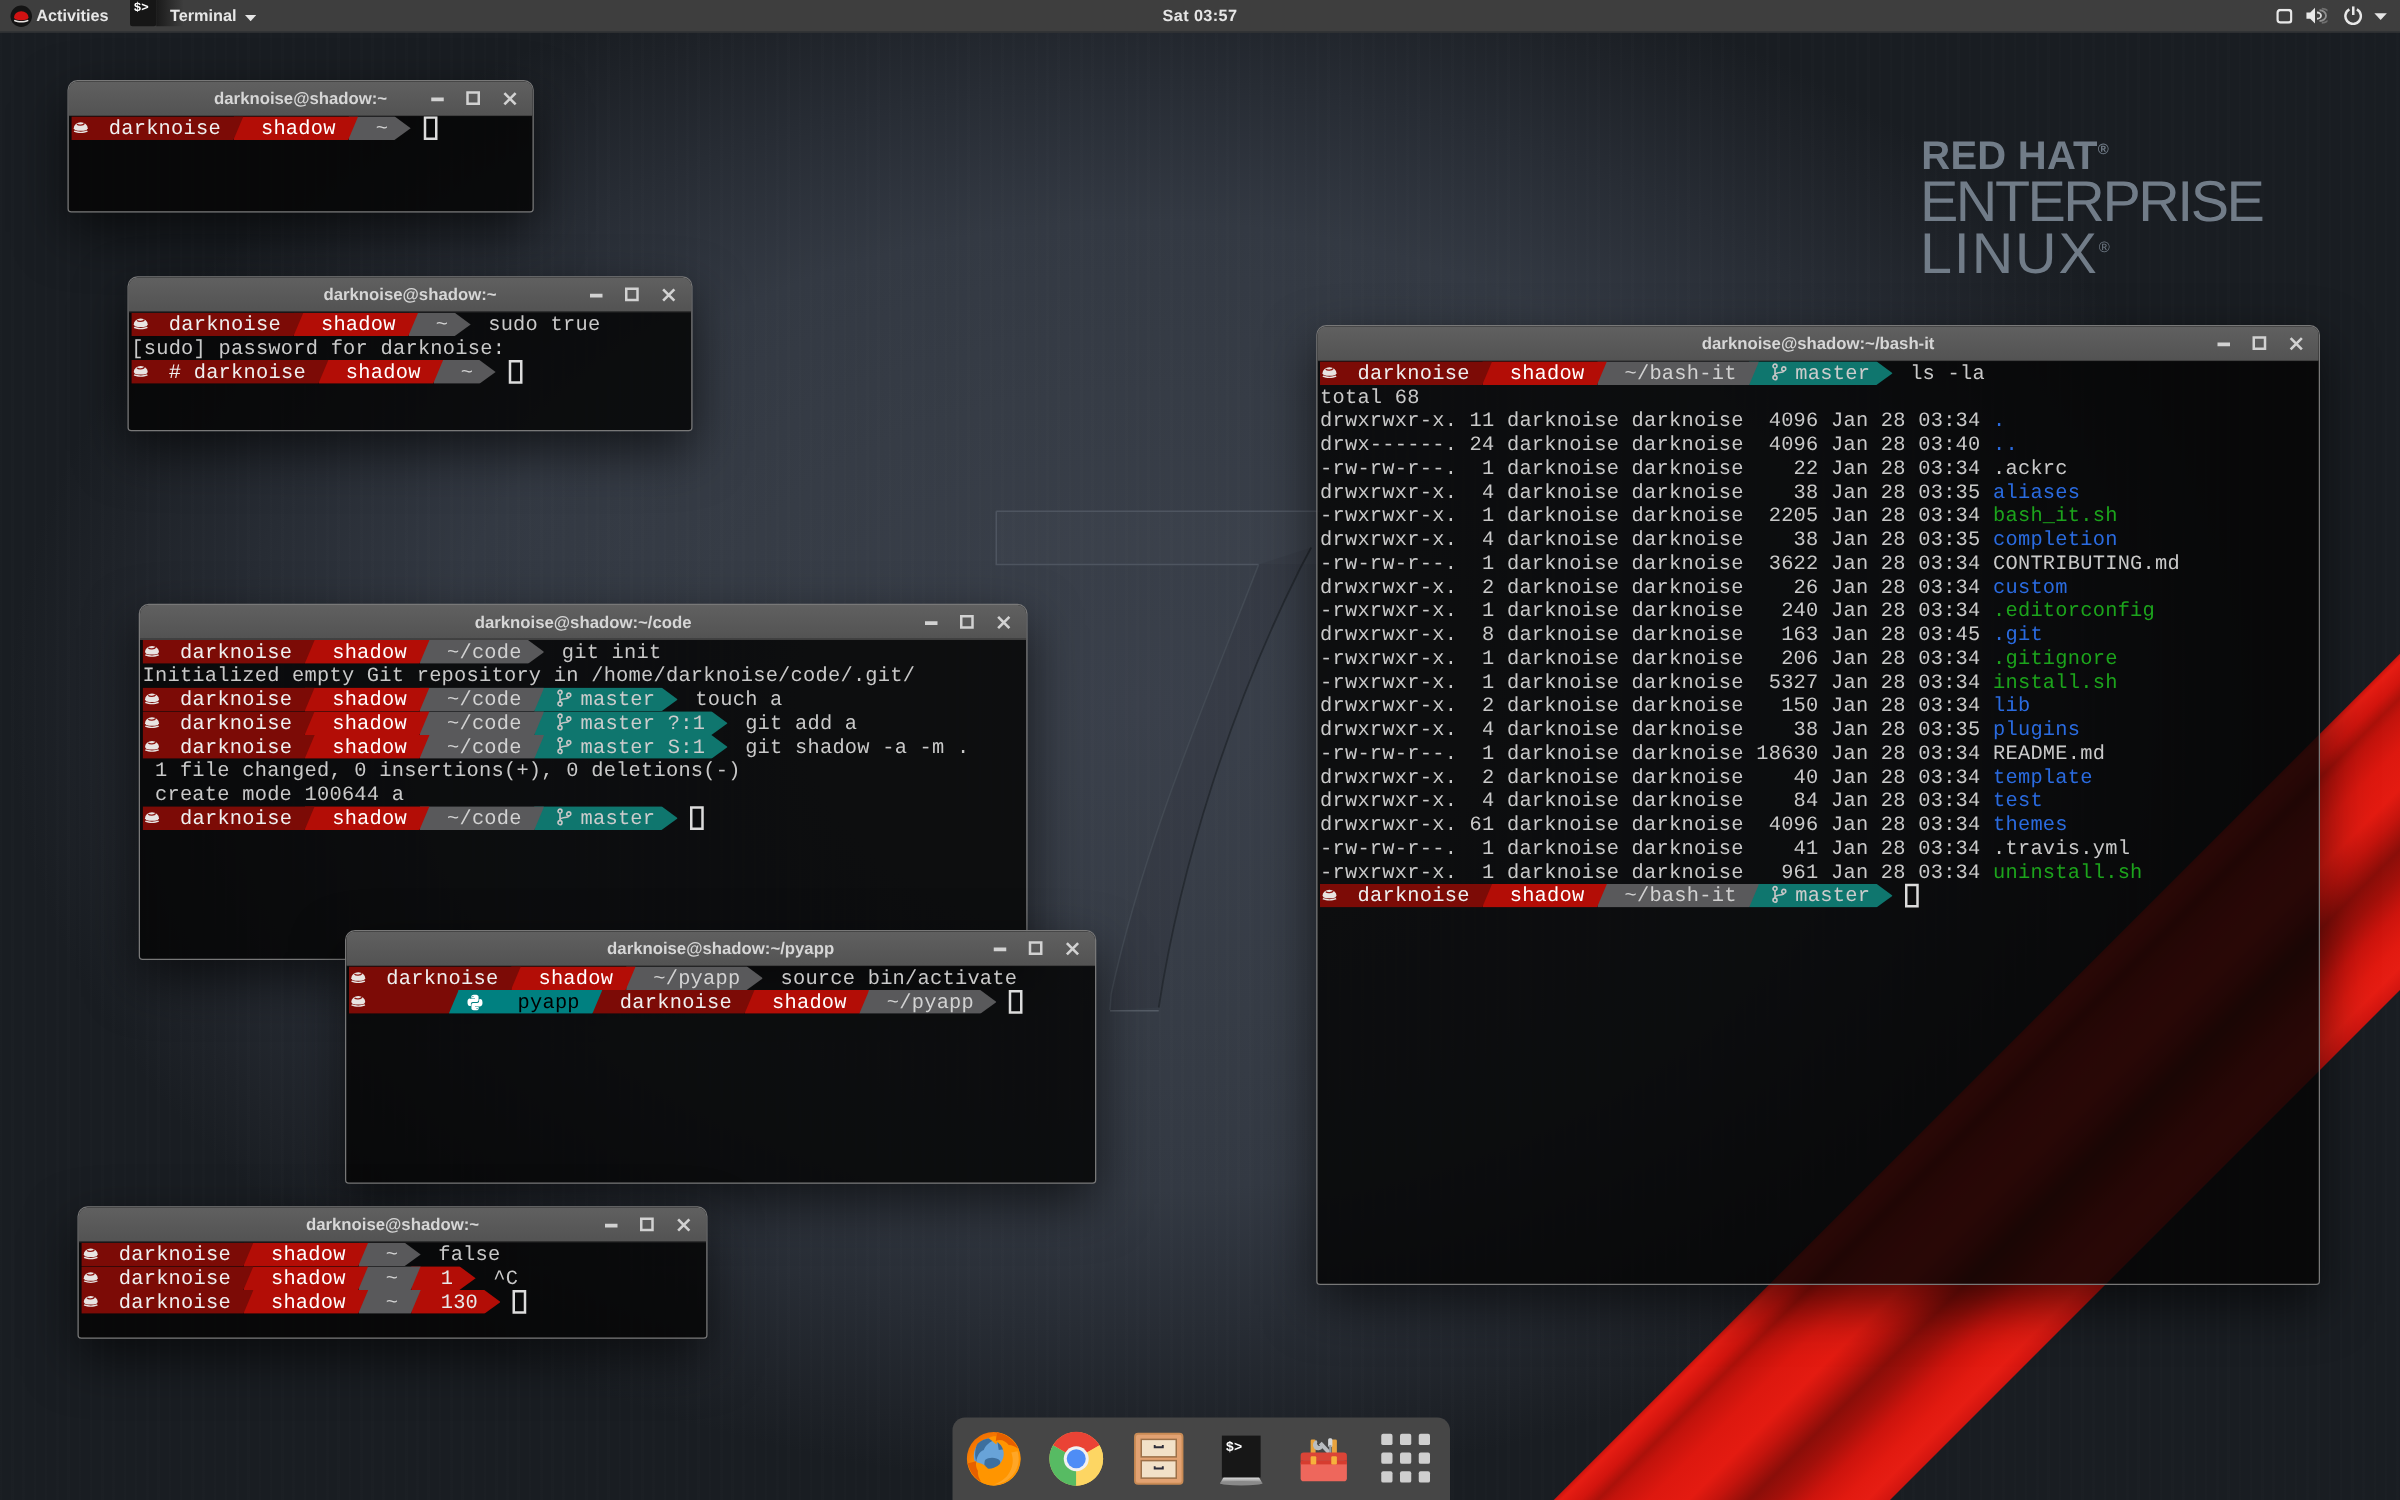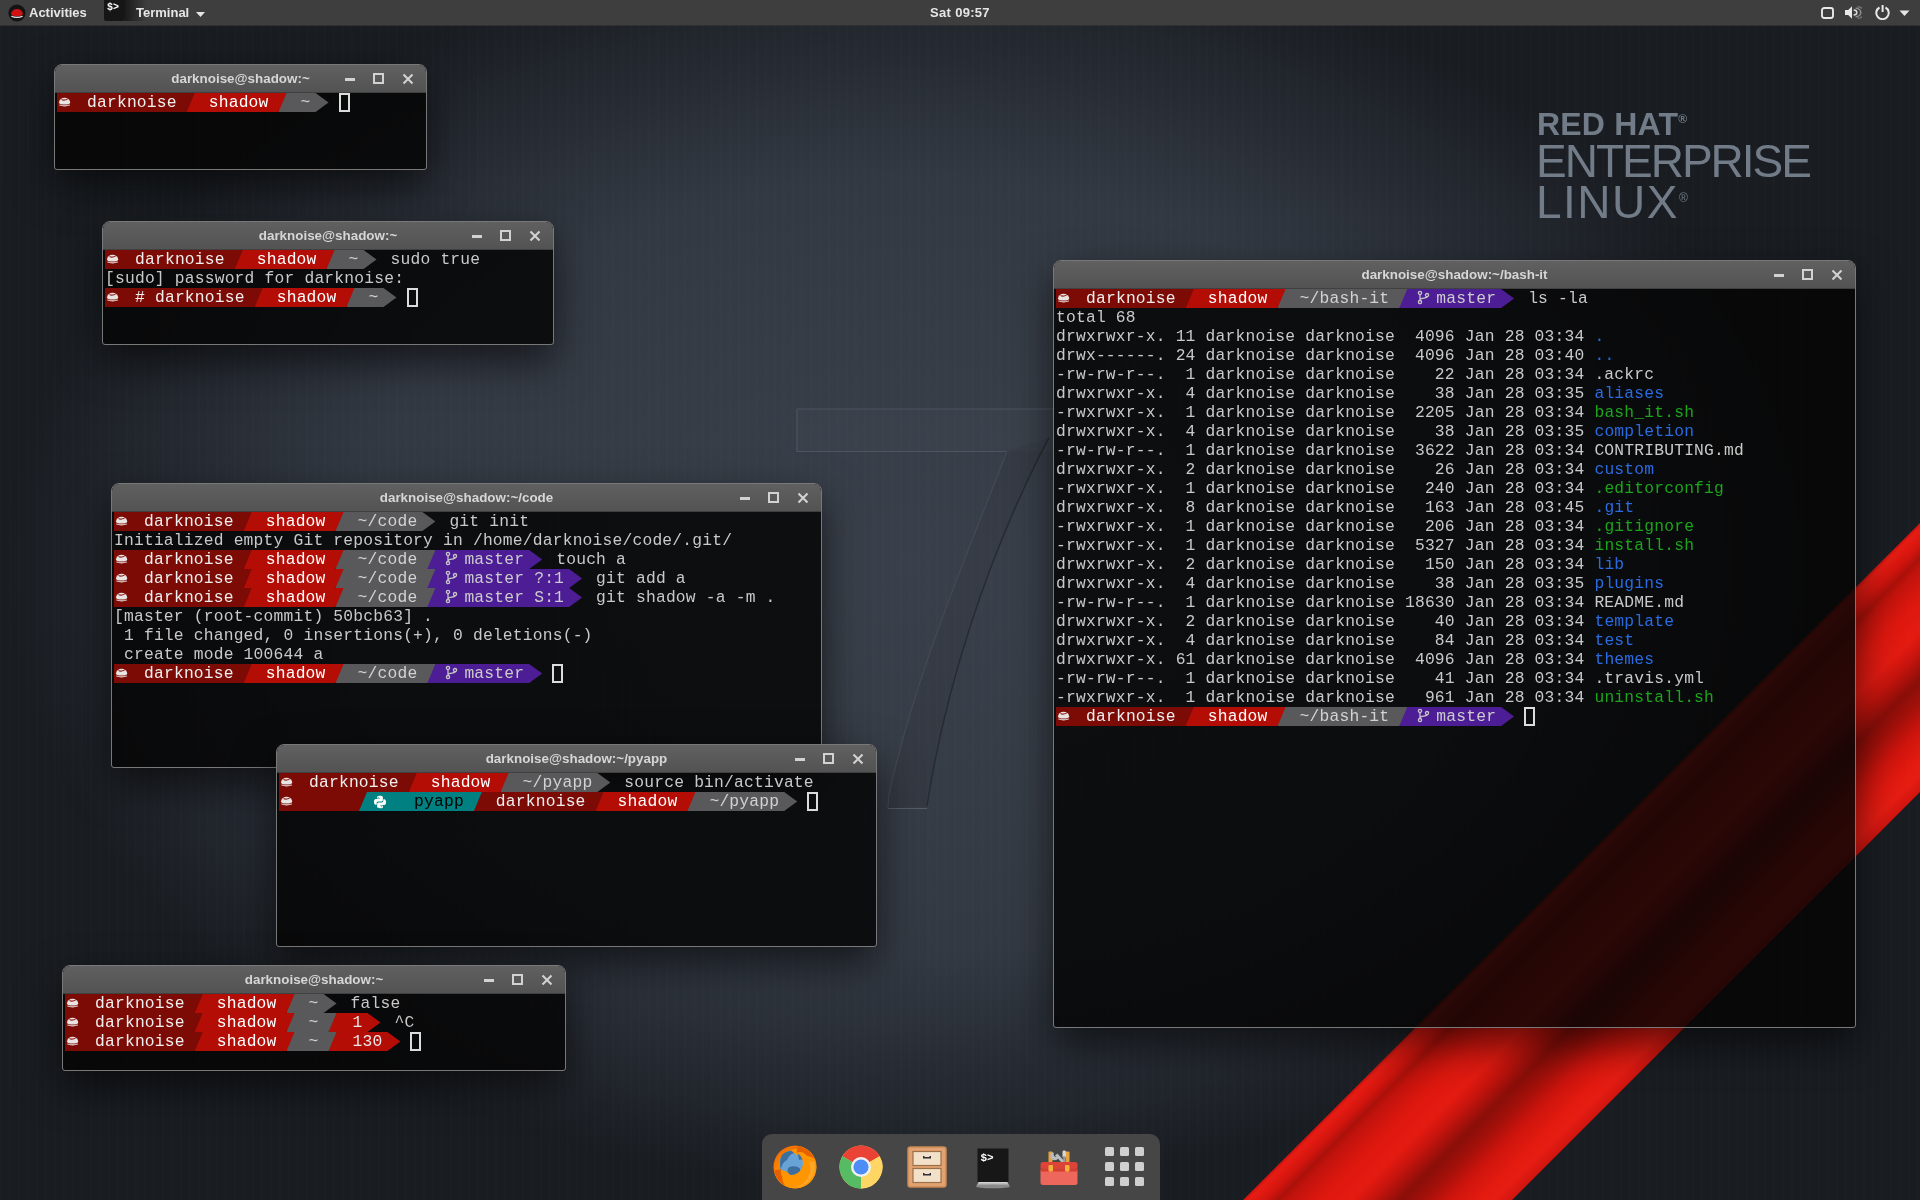--- a/index.html
+++ b/index.html
@@ -23,21 +23,21 @@
 .frow{display:flex;align-items:flex-end;padding-left:2px}
 
 .sg{position:relative;display:inline-block;height:19px;line-height:19px;white-space:pre;
 margin-right:-8px;clip-path:polygon(0 0,100% 0,calc(100% - 8px) 100%,0 100%)}
 .sg.end{clip-path:polygon(0 0,calc(100% - 13px) 0,100% 50%,calc(100% - 13px) 100%,0 100%);margin-right:0}
 .c1{background:#7c0b06;color:#efefef;padding:0 18px 0 30px}
 .c2{background:#b30d06;color:#ffffff;padding:0 18px 0 22px}
 .c1b{background:#7c0b06;color:#efefef;padding:0 18px 0 22px}
 .cg{background:#59595b;color:#d2d2d2;padding:0 18px 0 22px}
 .cg.end{padding:0 18px 0 22px}
-.cm{background:#4c1d95;color:#cccccc;padding:0 18px 0 18px}
+.cm{background:#0f766e;color:#cccccc;padding:0 18px 0 18px}
 .ce{background:#b30d06;color:#e8e8e8;padding:0 18px 0 24px}
 .cv{background:#008080;color:#000000;padding:0 18px 0 55px}
 .io{width:88px;padding:0}
 .hat{position:absolute;left:1px;top:2px}
 .pyi{position:absolute;left:14px;top:3px}
 .cmd{margin-left:14px}
 .cur{display:inline-block;width:11px;height:19px;border:2px solid #dcdcdc;margin-left:10px;align-self:center}
 .blu{color:#2a6be0}.grn{color:#1ca41c}
 
 #bar{position:absolute;left:0;top:0;width:1920px;height:26px;background:#3e3e3e;border-bottom:1px solid #2e3033;
@@ -179,21 +179,20 @@
             <path d="M1.5,9.4 c3,1.2 7.2,1.2 10.2,0 l.5,.9 c-3.5,1.5 -7.7,1.5 -11.2,0 z" fill="#e8e4e2"></path>
             <path d="M3.6,4.3 c1.2,1.2 5,1 6-0.6" stroke="#8d1510" stroke-width="1.1" fill="none"></path>
           </svg>darknoise</span><span class="sg c2" style="z-index:8">shadow</span><span class="sg cg" style="z-index:7">~/code</span><span class="sg cm end" style="z-index:6"><svg width="13" height="15" viewBox="0 0 13 15" style="vertical-align:-2px;margin-right:6px">
             <g stroke="#c6c6c6" stroke-width="1.3" fill="none">
               <circle cx="3" cy="2.9" r="1.6"></circle>
               <circle cx="3" cy="12.1" r="1.6"></circle>
               <circle cx="10" cy="5.1" r="1.6"></circle>
               <path d="M3,4.5 V10.5 M3,10 C3,7.2 10,8.8 10,6.7"></path>
             </g>
           </svg>master S:1</span><span class="cmd">git shadow -a -m .</span></div>
-      <div class="row">[master (root-commit) 50bcb63] .</div>
       <div class="row"> 1 file changed, 0 insertions(+), 0 deletions(-)</div>
       <div class="row"> create mode 100644 a</div>
       <div class="row frow"><span class="sg c1" style="z-index:9"><svg class="hat" width="14" height="13" viewBox="0 0 14 13">
             <path d="M1,7.6 a5.6,4.9 0 0 1 11.2,0 l-.9,1.3 a17,17 0 0 1 -9.4,0 z" fill="#e8e4e2"></path>
             <path d="M1.5,9.4 c3,1.2 7.2,1.2 10.2,0 l.5,.9 c-3.5,1.5 -7.7,1.5 -11.2,0 z" fill="#e8e4e2"></path>
             <path d="M3.6,4.3 c1.2,1.2 5,1 6-0.6" stroke="#8d1510" stroke-width="1.1" fill="none"></path>
           </svg>darknoise</span><span class="sg c2" style="z-index:8">shadow</span><span class="sg cg" style="z-index:7">~/code</span><span class="sg cm end" style="z-index:6"><svg width="13" height="15" viewBox="0 0 13 15" style="vertical-align:-2px;margin-right:6px">
             <g stroke="#c6c6c6" stroke-width="1.3" fill="none">
               <circle cx="3" cy="2.9" r="1.6"></circle>
               <circle cx="3" cy="12.1" r="1.6"></circle>
@@ -321,21 +320,21 @@
     <circle cx="9" cy="9" r="8.6" fill="#141414"></circle>
     <path d="M3.2,10 a5.8,5 0 0 1 11.6,0 l-.9,1.4 a17,17 0 0 1 -9.8,0 z" fill="#d01212"></path>
     <path d="M3.6,11.8 c3.2,1.3 7.6,1.3 10.8,0 l.5,.9 c-3.7,1.6 -8.1,1.6 -11.8,0 z" fill="#e8e4e2"></path>
   </svg>
   <span class="act">Activities</span>
   <span class="ticon">$&gt;</span>
     <span class="ticonf"></span>
   <span class="appname">Terminal <svg width="9" height="6" viewBox="0 0 9 6" style="margin-left:3px">
         <path d="M0,1 L4.5,6 9,1" fill="#e6e6e6"></path>
       </svg></span>
-  <div id="clock">Sat 09:57</div>
+  <div id="clock">Sat 03:57</div>
   <svg class="dicon" style="left:1821px;top:7px" width="13" height="12" viewBox="0 0 13 12">
       <rect x="1" y="1" width="11" height="10" rx="2.2" fill="none" stroke="#e8e8e8" stroke-width="1.9"></rect>
     </svg>
   <svg class="dicon" style="left:1845px;top:5px" width="17" height="15" viewBox="0 0 17 15">
     <path d="M0,5 h3.2 l3.8,-3.8 v12.6 l-3.8,-3.8 h-3.2 z" fill="#e8e8e8"></path>
     <path d="M8.6,5 a3.2,2.5 0 0 1 0,5" stroke="#d8d8d8" stroke-width="1.5" fill="none"></path>
     <path d="M10.6,3.2 a5.2,4.3 0 0 1 0,8.6" stroke="#8f8f8f" stroke-width="1.5" fill="none"></path>
     <path d="M12.4,1.8 a7,5.7 0 0 1 0,11.4" stroke="#6f6f6f" stroke-width="1.4" fill="none"></path>
   </svg>
   <svg class="dicon" style="left:1875px;top:5px" width="15" height="15" viewBox="0 0 15 15">

